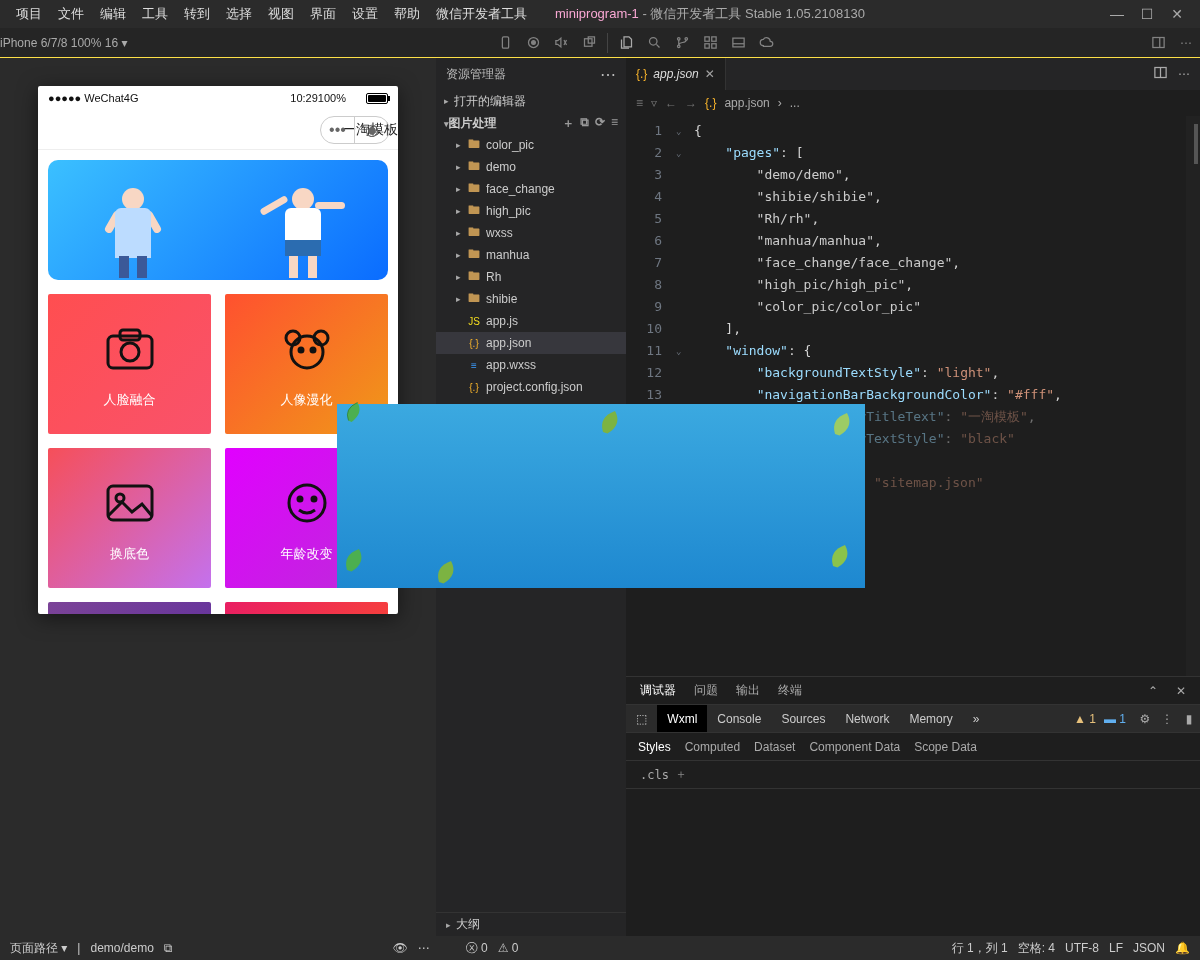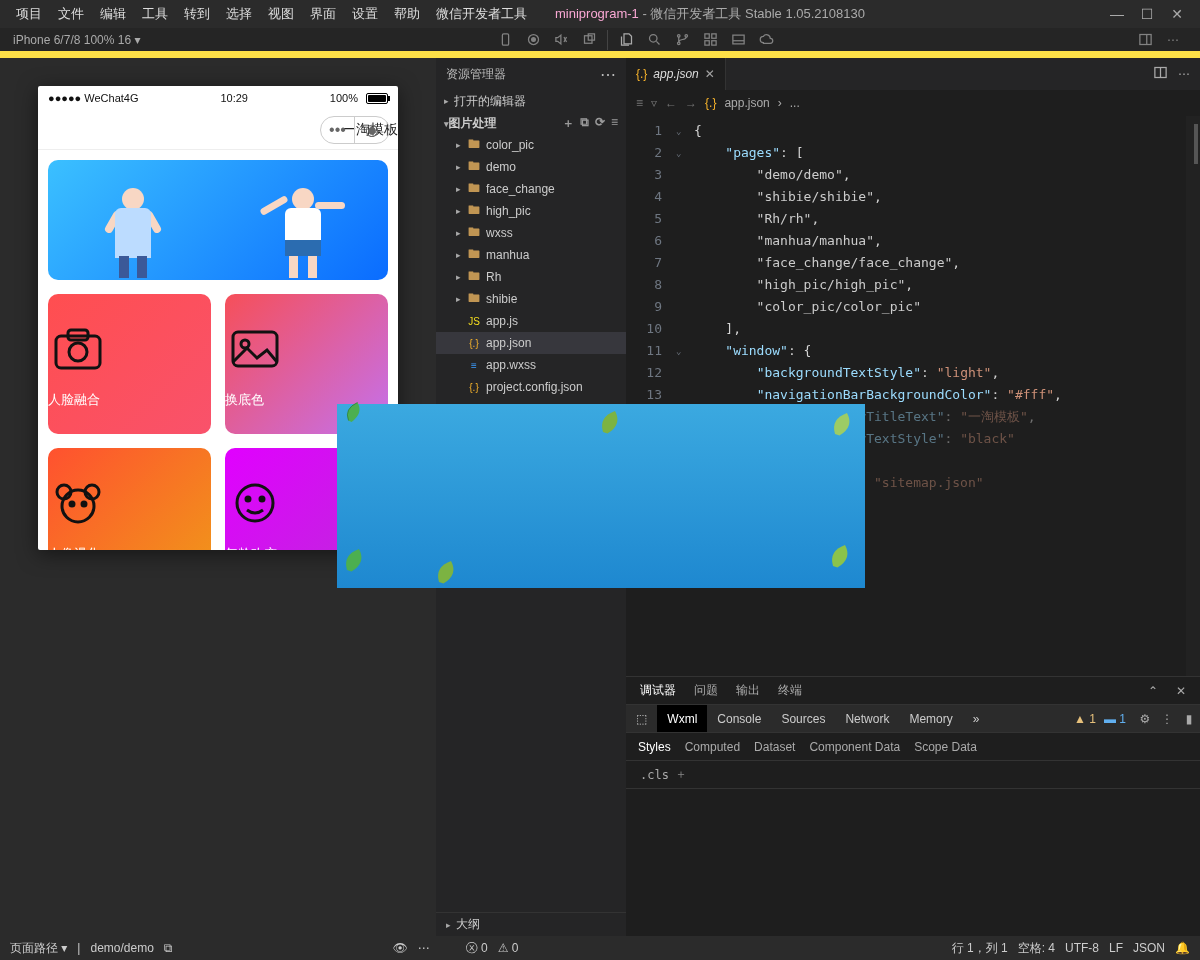--- a/index.html
+++ b/index.html
@@ -3,32 +3,32 @@
 <meta charset="utf-8">
 <style>
 *{box-sizing:border-box;margin:0;padding:0}
 body{font-family:"Microsoft YaHei",sans-serif;background:#1e1e1e;color:#ccc;font-size:12px;width:1200px;height:960px;overflow:hidden;position:relative}
 .titlebar{height:28px;background:#2b2b2b;display:flex;align-items:center;padding:0 8px;font-size:13px;color:#ddd}
 .titlebar .menu-item{padding:0 8px;cursor:pointer}
 .titlebar .app-title{margin-left:20px;color:#aaa}
 .titlebar .app-title .name{color:#f9a8d4}
 .titlebar .spacer{flex:1}
 .titlebar .win-btn{width:30px;text-align:center;cursor:pointer;color:#aaa;font-size:14px}
-.toolbar{height:30px;background:#252525;display:flex;align-items:center;padding:0 13px;color:#aaa;border-bottom:7px solid #fde047}
+.toolbar{height:30px;background:#252525;display:flex;align-items:center;padding:0 0;color:#aaa;border-bottom:1px solid #fde047}
 .toolbar .device{font-size:12px}
 .toolbar .spacer{flex:1}
 .toolbar .tb-icon{width:28px;height:20px;display:flex;align-items:center;justify-content:center;cursor:pointer;opacity:0.7}
 .toolbar .tb-icon svg{width:15px;height:15px}
 .toolbar .divider{width:1px;height:20px;background:#444;margin:0 4px}
 .main{display:flex;height:calc(100% - 28px - 30px - 24px)}
 .simulator{width:436px;background:#2b2b2b;display:flex;flex-direction:column;align-items:center;padding-top:28px}
-.phone{width:360px;height:464px;background:#fff;border-radius:2px;box-shadow:0 4px 20px rgba(0,0,0,.5);overflow:hidden;position:relative}
+.phone{width:360px;height:528px;background:#fff;border-radius:2px;box-shadow:0 4px 20px rgba(0,0,0,.5);overflow:hidden;position:relative}
 .status{height:24px;display:flex;align-items:center;padding:0 10px;font-size:11px;color:#111}
-.status .mid{flex:1;text-align:center}
-.status .batt{display:flex;align-items:center;gap:8px}
+.status .mid{flex:1;text-align:right}
+.status .batt{display:flex;align-items:center;gap:20px}
 .status .batt-ico{width:22px;height:11px;border:1px solid #000;border-radius:2px;position:relative}
 .status .batt-ico:after{content:"";position:absolute;right:-3px;top:2px;width:2px;height:5px;background:#000}
 .status .batt-ico .fill{position:absolute;inset:1px;background:#000;border-radius:1px}
 .navbar{height:40px;display:flex;align-items:center;justify-content:flex-end;position:relative;border-bottom:1px solid #eee;color:#222;font-size:14px}
 .navbar .caps{position:absolute;right:8px;display:flex;gap:0;border:1px solid #ccc;border-radius:16px;overflow:hidden}
 .navbar .caps span{width:34px;height:26px;display:flex;align-items:center;justify-content:center;color:#666;font-size:16px}
 .navbar .caps span:first-child{border-right:1px solid #ccc}
 .content{padding:10px;height:calc(100% - 64px);overflow:hidden}
 .hero{height:120px;border-radius:10px;background:linear-gradient(135deg,#3bc0ff,#0a6cff);display:flex;align-items:flex-end;justify-content:space-around;padding-bottom:0}
 .hero .fig1,.hero .fig2{width:80px;height:100px;position:relative}
@@ -38,21 +38,21 @@
 .fig1 .l1{left:26px}.fig1 .l2{left:44px}
 .fig1 .arm{position:absolute;top:30px;width:8px;height:24px;background:#f8d7c4;border-radius:4px}
 .fig1 .a1{left:16px;transform:rotate(30deg)}.fig1 .a2{left:56px;transform:rotate(-30deg)}
 .fig2 .body{position:absolute;top:28px;left:22px;width:36px;height:34px;background:#fff;border-radius:6px 6px 0 0}
 .fig2 .short{position:absolute;top:60px;left:22px;width:36px;height:16px;background:#2b6cb0}
 .fig2 .leg{position:absolute;top:76px;width:9px;height:22px;background:#f8d7c4}
 .fig2 .l1{left:26px}.fig2 .l2{left:45px}
 .fig2 .arm{position:absolute;top:22px;width:30px;height:7px;background:#f8d7c4;border-radius:4px}
 .fig2 .a1{left:-4px;transform:rotate(-30deg)}.fig2 .a2{left:52px}
 .grid{display:grid;grid-template-columns:1fr 1fr;gap:14px;margin-top:14px}
-.card{height:140px;border-radius:10px;display:flex;flex-direction:column;justify-content:center;color:#fff;font-size:13px;gap:12px}
+.card{height:140px;border-radius:2px;display:flex;flex-direction:column;align-items:center;justify-content:center;color:#fff;font-size:13px;gap:12px}
 .card svg{width:60px;height:60px;stroke:#111;stroke-width:3;fill:none}
 .c1{background:linear-gradient(135deg,#ff4e50,#f9526b)}
 .c2{background:linear-gradient(135deg,#f64f59,#c471ed)}
 .c3{background:linear-gradient(135deg,#ff512f,#f09819)}
 .c4{background:linear-gradient(135deg,#e100ff,#bc2cd9)}
 .c5{background:linear-gradient(135deg,#7b4397,#5b2c9f)}
 .c6{background:linear-gradient(135deg,#e91e63,#ff5722)}
 .explorer{width:190px;background:#252526;display:flex;flex-direction:column;font-size:12px}
 .exp-head{height:32px;display:flex;align-items:center;justify-content:space-between;padding:0 10px;color:#bbb}
 .exp-head .dots{font-size:16px;cursor:pointer}
@@ -252,37 +252,37 @@
         </div>
         <div class="grid">
           <div class="card c1">
               <svg viewBox="0 0 60 50">
                 <rect x="8" y="12" width="44" height="32" rx="5"></rect>
                 <rect x="20" y="6" width="20" height="10" rx="3"></rect>
                 <circle cx="30" cy="28" r="9"></circle>
               </svg>
               <span>人脸融合</span>
             </div>
-          <div class="card c2">
-              <svg viewBox="0 0 60 50">
-                <rect x="8" y="8" width="44" height="34" rx="5"></rect>
-                <circle cx="20" cy="20" r="4"></circle>
-                <path d="M8 38 L22 24 L32 34 L42 26 L52 38"></path>
-              </svg>
-              <span>换底色</span>
-            </div>
           <div class="card c3">
               <svg viewBox="0 0 60 50">
                 <circle cx="30" cy="28" r="16"></circle>
                 <circle cx="16" cy="14" r="7"></circle>
                 <circle cx="44" cy="14" r="7"></circle>
                 <circle cx="24" cy="26" r="2" fill="#111"></circle>
                 <circle cx="36" cy="26" r="2" fill="#111"></circle>
               </svg>
               <span>人像漫化</span>
+            </div>
+          <div class="card c2">
+              <svg viewBox="0 0 60 50">
+                <rect x="8" y="8" width="44" height="34" rx="5"></rect>
+                <circle cx="20" cy="20" r="4"></circle>
+                <path d="M8 38 L22 24 L32 34 L42 26 L52 38"></path>
+              </svg>
+              <span>换底色</span>
             </div>
           <div class="card c4">
               <svg viewBox="0 0 60 50">
                 <circle cx="30" cy="25" r="18"></circle>
                 <circle cx="23" cy="21" r="2" fill="#111"></circle>
                 <circle cx="37" cy="21" r="2" fill="#111"></circle>
                 <path d="M22 32 Q30 38 38 32"></path>
               </svg>
               <span>年龄改变</span>
             </div>

